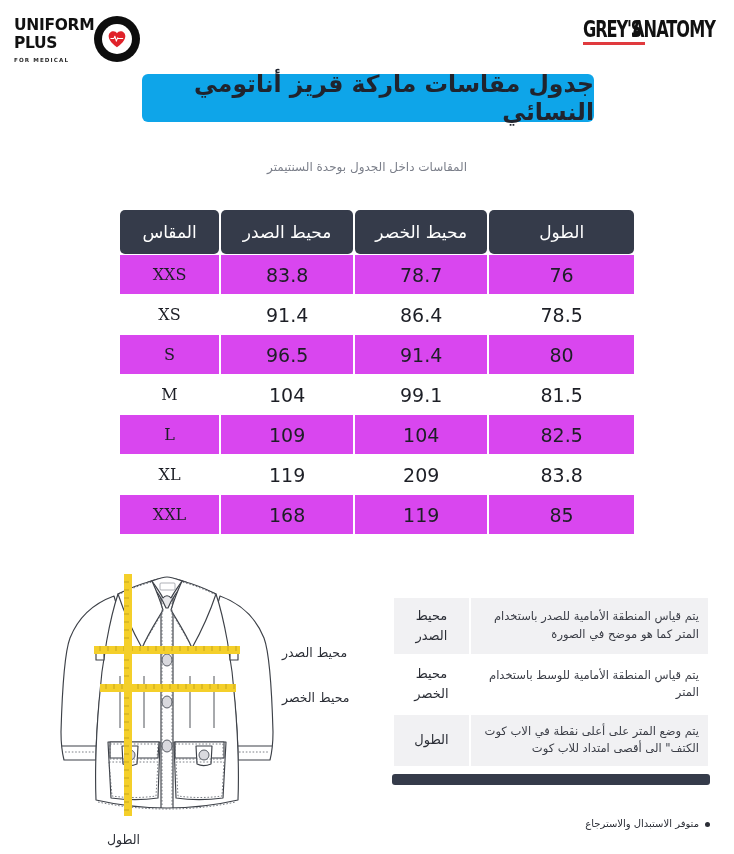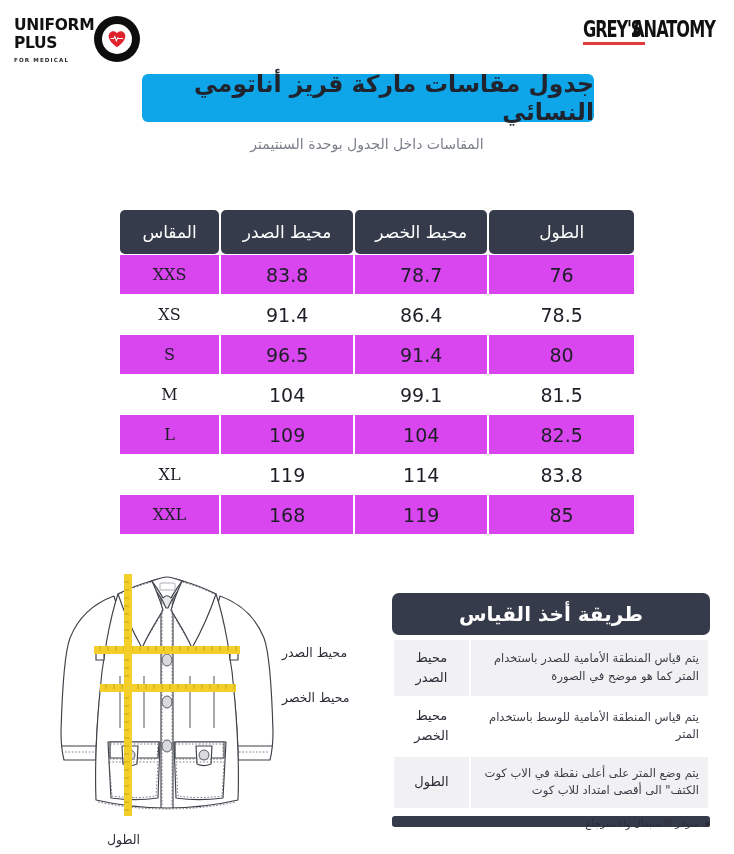--- a/index.html
+++ b/index.html
@@ -72,23 +72,23 @@
     position: absolute; left: 142px; top: 74px;
     width: 452px; height: 48px;
     background: #0ea5e9; border-radius: 6px;
     display: flex; align-items: center; justify-content: center;
   }
   .title-pill .t {
     font-size: 23.5px; font-weight: bold; color: #20242e;
     letter-spacing: -0.2px;
   }
   .subtitle {
-    position: absolute; left: 0; right: 0; top: 136px;
+    position: absolute; left: 0; right: 0; top: 160px;
     text-align: center;
-    font-size: 14px; color: #7b7f8a; letter-spacing: 3px;
+    font-size: 12px; color: #7b7f8a; letter-spacing: 3px;
   }
 
   
   .sizetable {
     position: absolute; left: 118px; top: 209px;
     width: 518px;
   }
   .sizetable table { border-collapse: separate; border-spacing: 2px 1px; width: 100%; }
   .sizetable th {
     background: #353b4a; color: #ffffff;
@@ -240,21 +240,21 @@
           <td class="sizecell">M</td>
         </tr>
         <tr class="odd">
           <td>82.5</td>
           <td>104</td>
           <td>109</td>
           <td class="sizecell">L</td>
         </tr>
         <tr class="even">
           <td>83.8</td>
-          <td>114</td>
+          <td>209</td>
           <td>119</td>
           <td class="sizecell">XL</td>
         </tr>
         <tr class="odd">
           <td>85</td>
           <td>119</td>
           <td>168</td>
           <td class="sizecell">XXL</td>
         </tr>
       </tbody>
@@ -345,21 +345,20 @@
         </g>
       </g>
     </svg>
   </div>
 
   <div class="jk-label chest">محيط الصدر</div>
   <div class="jk-label waist">محيط الخصر</div>
   <div class="jk-label len">الطول</div>
 
   <div class="panel">
-    <div class="panel-head">طريقة أخذ القياس</div>
     <table>
       <colgroup>
           <col class="c-desc">
           <col class="c-lab">
         </colgroup>
       <tbody>
         <tr class="odd">
           <td>يتم قياس المنطقة الأمامية للصدر باستخدام المتر كما هو موضح في الصورة</td>
           <td class="lab">محيط الصدر</td>
         </tr>

